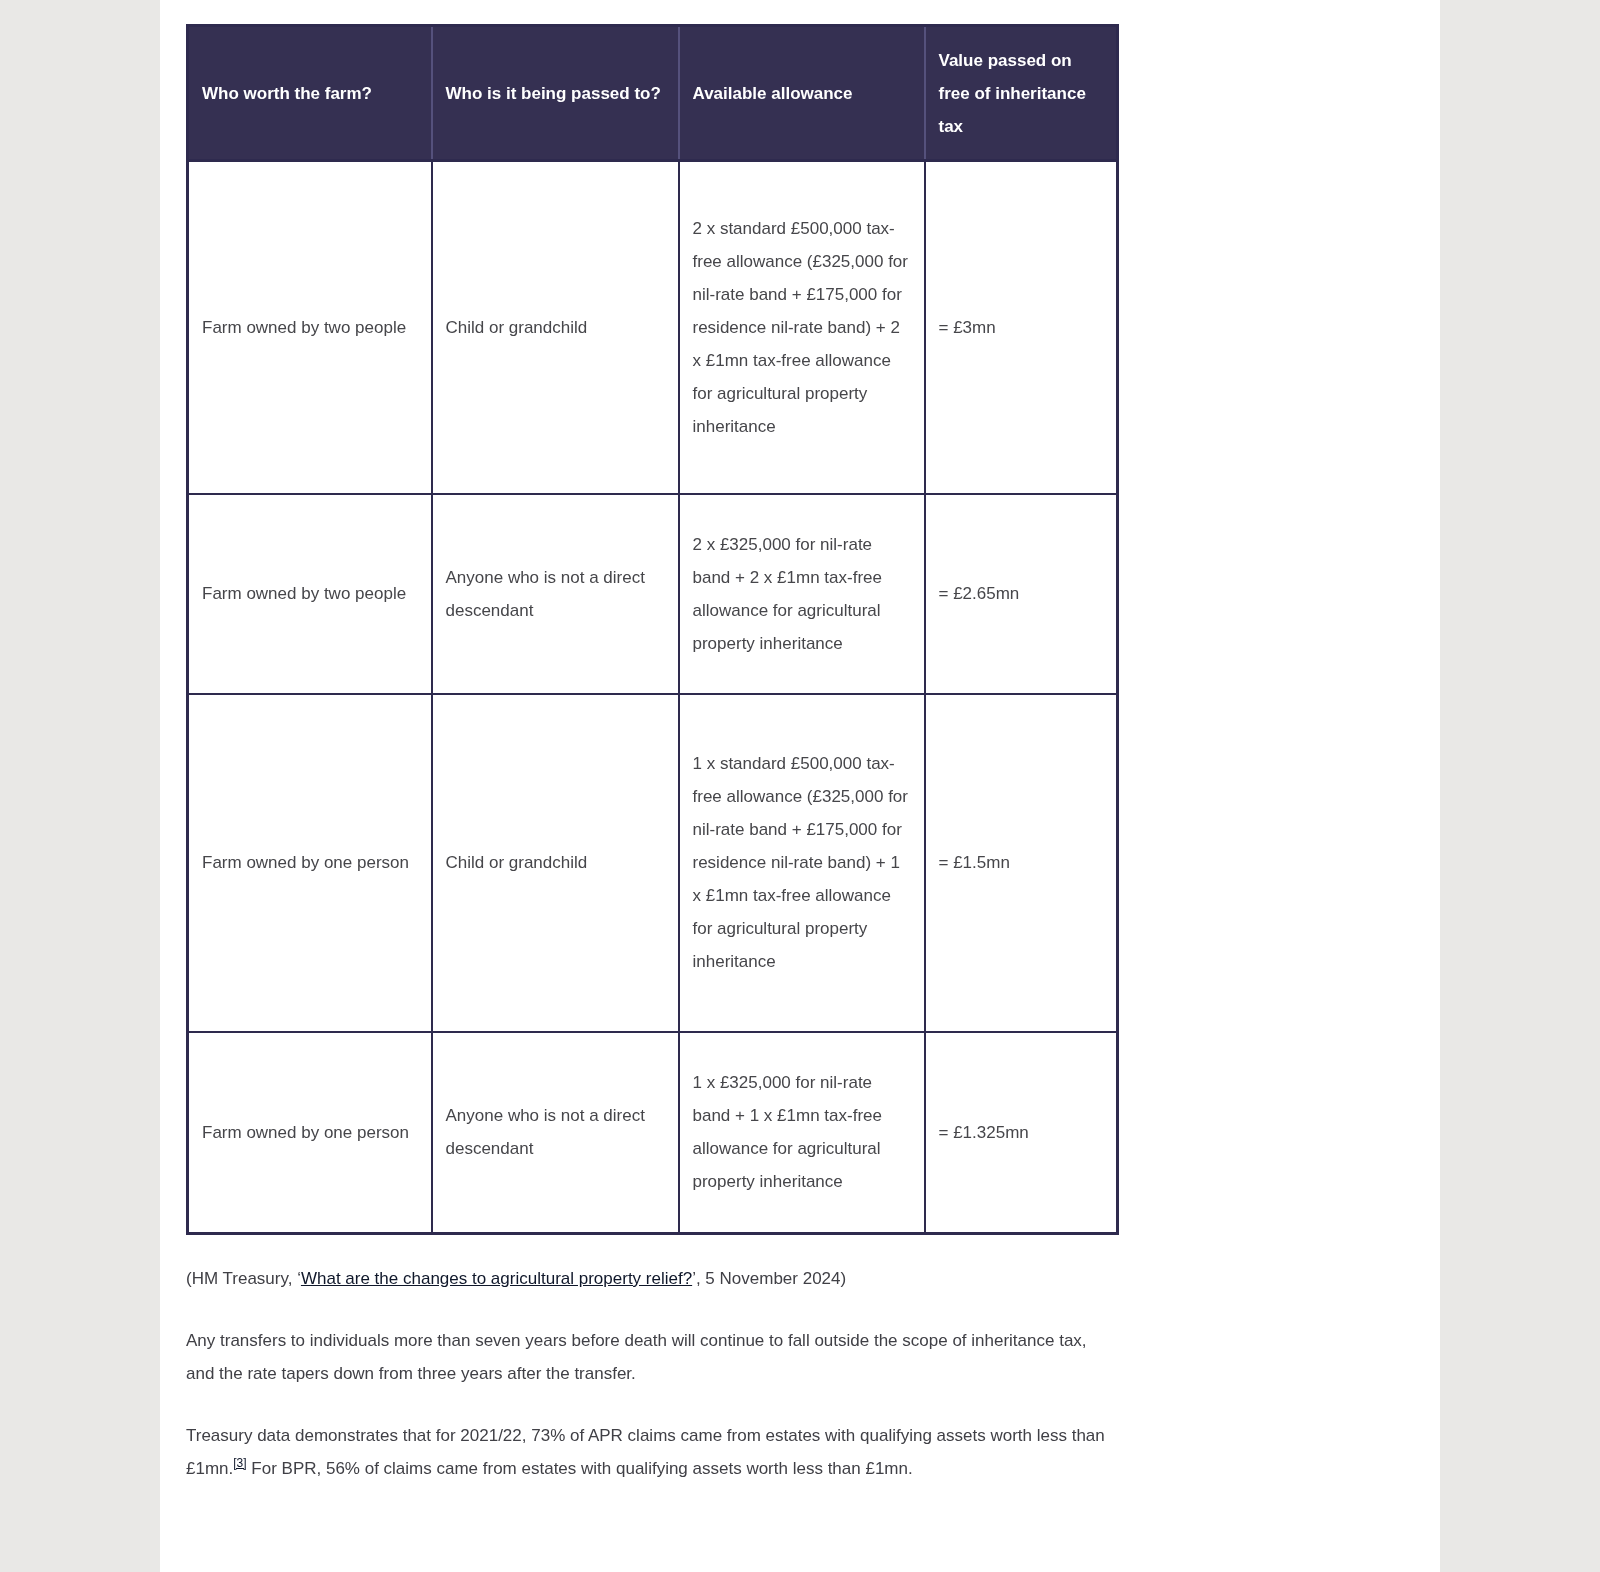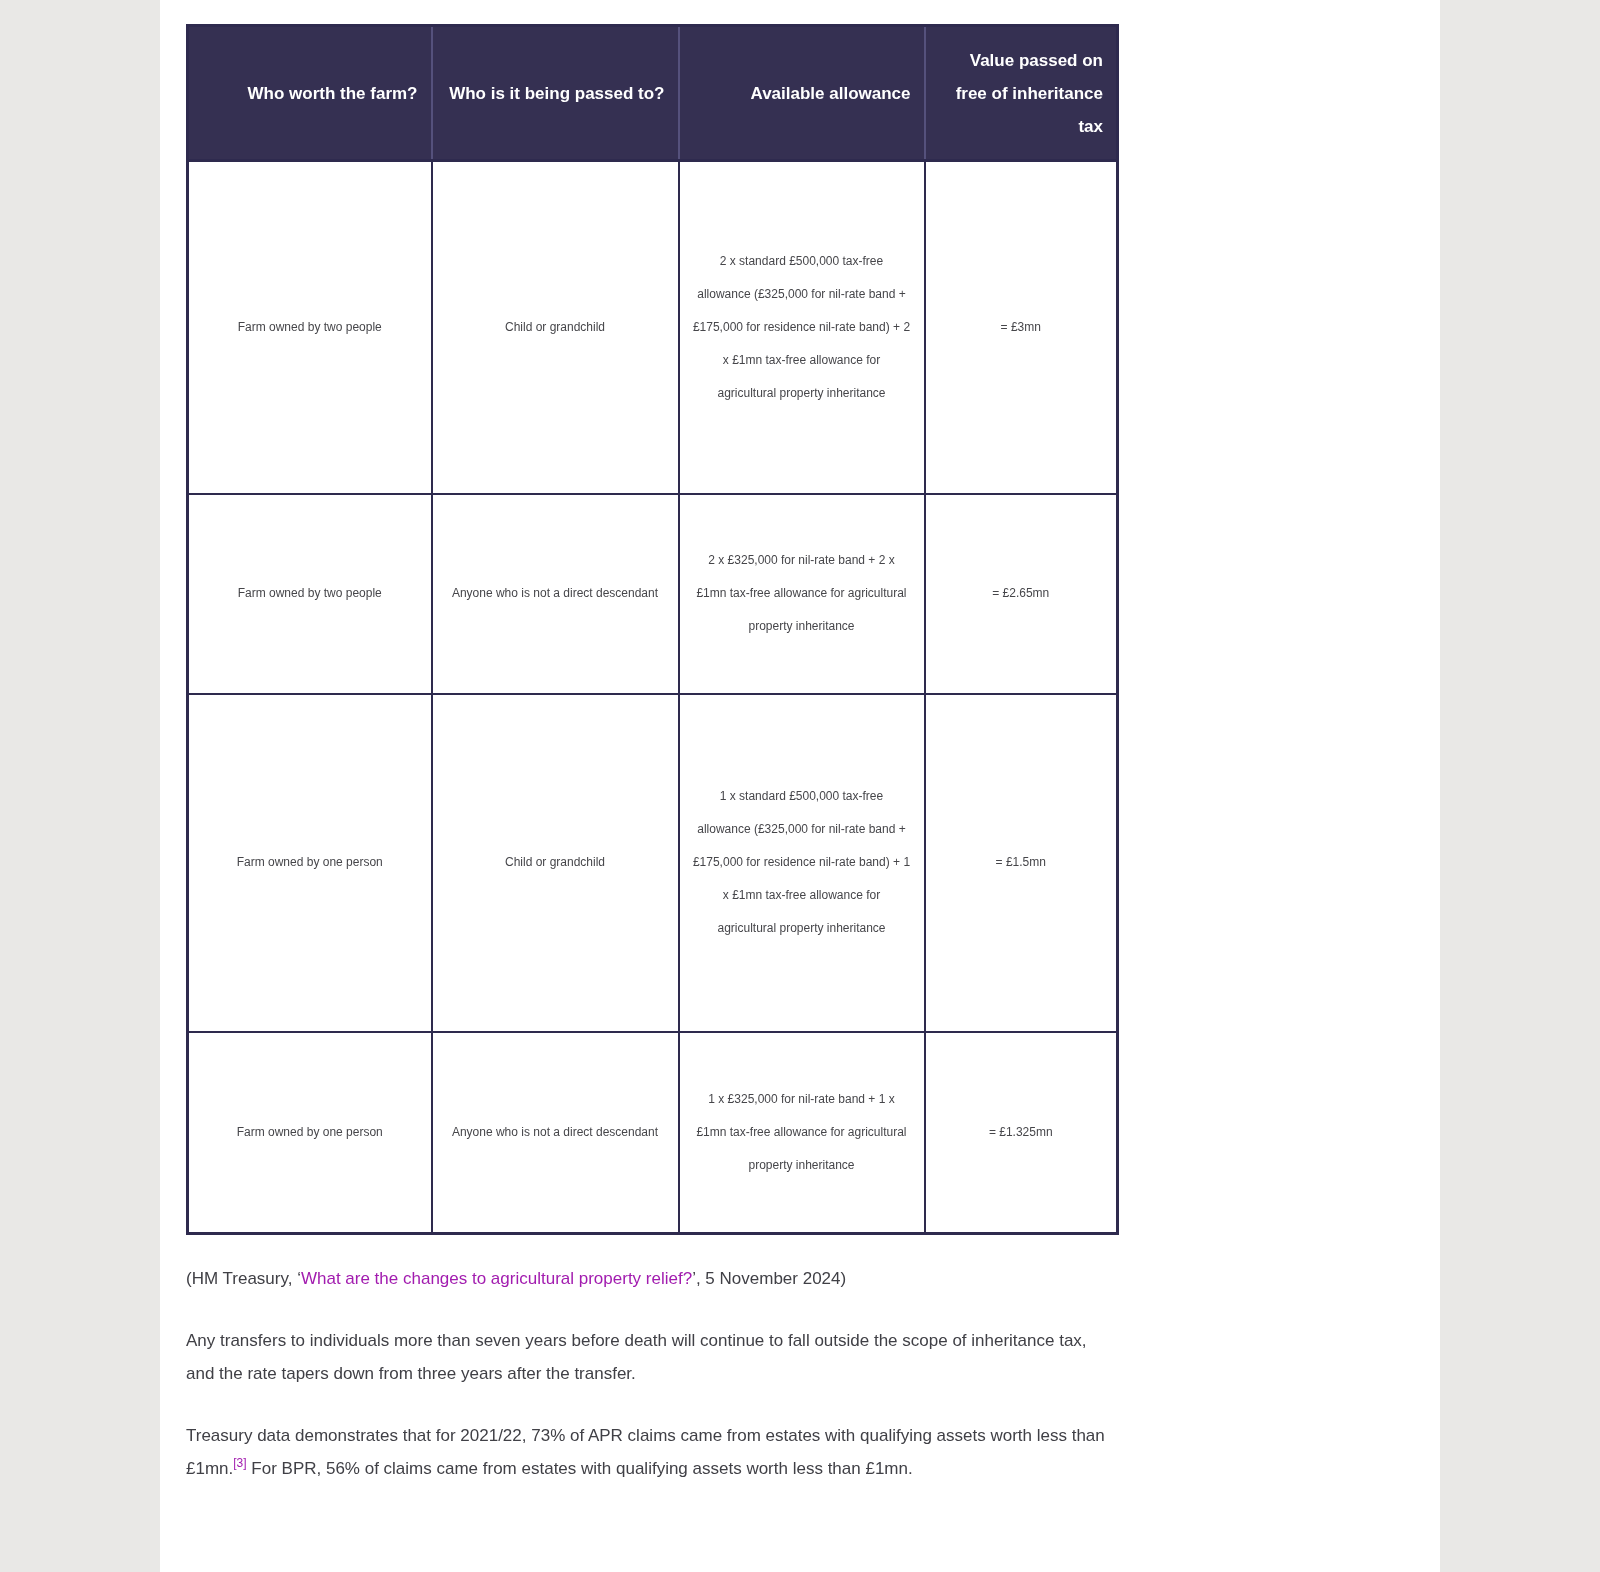--- a/index.html
+++ b/index.html
@@ -29,52 +29,53 @@
     border-collapse: collapse;
     width: 930px;
     border: 3px solid #2e2a4e;
     table-layout: fixed;
   }
   th {
     background: #353052;
     color: #ffffff;
     font-size: 17px;
     font-weight: bold;
-    text-align: right;
+    text-align: left;
     vertical-align: middle;
     line-height: 33px;
     padding: 14px 13px;
     border-left: 2px solid #55517c;
     border-bottom: 3px solid #2e2a4e;
   }
   th:first-child { border-left: none; }
   td {
     border: 2px solid #2e2a4e;
     color: #46464a;
-    font-size: 12px;
+    font-size: 17px;
     line-height: 33px;
     padding: 18px 13px;
     vertical-align: middle;
-    text-align: center;
+    text-align: left;
     margin-left: 36px;
   }
   tr.header-row { height: 135px; }
   tr.row-0 { height: 333px; }
   tr.row-1 { height: 200px; }
   tr.row-2 { height: 338px; }
   tr.row-3 { height: 202px; }
   .citation {
     margin-top: 27px;
     font-size: 17px;
     line-height: 33px;
     color: #404046;
     max-width: 1230px;
   }
   .citation a, .footnote-sup a {
-    color: #a21caf;
+    color: #0f172a;
+    text-decoration: underline;
     cursor: pointer;
   }
   .body-para {
     margin: 29px 8px 0 0;
     font-size: 17px;
     line-height: 33px;
     color: #404046;
     max-width: 925px;
   }
   .footnote-sup {

